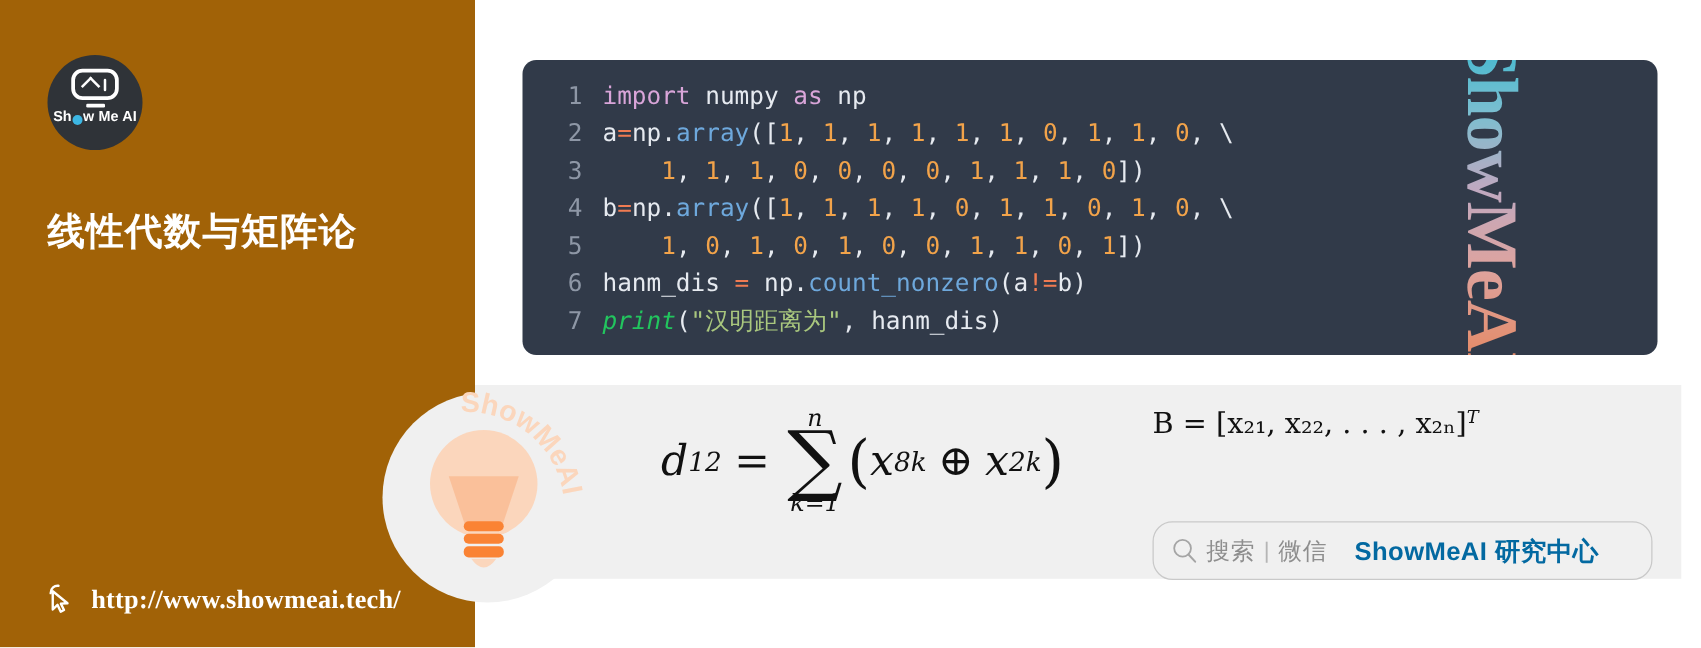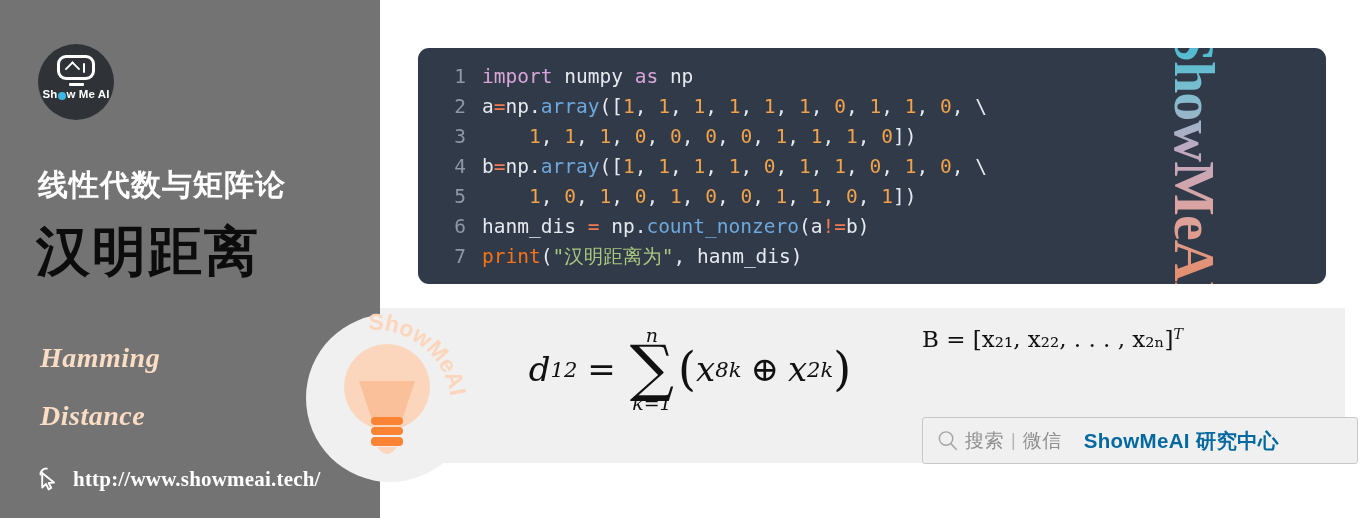--- a/index.html
+++ b/index.html
@@ -17,21 +17,21 @@
     width: 1361px; height: 518px;
     background: #ffffff;
     overflow: hidden;
   }
 
   
   .left-panel {
     position: absolute;
     left: 0; top: 0;
     width: 380px; height: 518px;
-    background: #737373;
+    background: #a16207;
     overflow: hidden;
   }
 
   .logo-badge {
     position: absolute;
     left: 38px; top: 44px;
     width: 76px; height: 76px;
     border-radius: 50%;
     background: #2F3338;
     display: flex;
@@ -167,21 +167,21 @@
     color: #8E97A6;
     margin-right: 16px;
     user-select: none;
   }
   .t-kw   { color: #D9A5D9; }
   .t-plain{ color: #E6EAF0; }
   .t-fn   { color: #6EA8DC; }
   .t-num  { color: #F2A34A; }
   .t-op   { color: #F07B52; }
   .t-str  { color: #A9C77E; }
-  .t-bi   { color: #f97316; }
+  .t-bi   { color: #22c55e; font-style: italic; }
 
   .code-watermark {
     position: absolute;
     right: -4px; top: 50%;
     transform: translateY(-50%) rotate(90deg);
     transform-origin: center center;
     font-family: "Liberation Serif", serif;
     font-size: 58px;
     font-weight: 800;
     letter-spacing: -1px;
@@ -245,23 +245,23 @@
     font-family: "DejaVu Serif", "Liberation Serif", serif;
     font-size: 23px;
     color: #111111;
     line-height: 1.52;
   }
   .fs-line { white-space: nowrap; }
 
   .wechat-badge {
     position: absolute;
     left: 922px; top: 417px;
-    width: 436px; height: 47px;
+    width: 400px; height: 47px;
     border: 1.6px solid #C9C9C9;
-    border-radius: 3px;
+    border-radius: 16px;
     background: #F0F0F0;
     display: flex;
     align-items: center;
     padding: 0 13px;
     box-sizing: border-box;
     gap: 6px;
   }
   .search-glyph { width: 23px; height: 23px; flex: none; }
   .badge-gray {
     color: #8E8E8E;
@@ -293,23 +293,20 @@
       </div>
       <div class="logo-neck"></div>
       <div class="logo-text">
         <span>Sh</span>
         <span class="dot-o"></span>
         <span>w Me AI</span>
       </div>
     </div>
 
     <div class="course-title">线性代数与矩阵论</div>
-    <div class="main-title">汉明距离</div>
-    <div class="sub-en sub-en-1">Hamming</div>
-    <div class="sub-en sub-en-2">Distance</div>
 
     <div class="url-row">
       <svg class="cursor-icon" viewBox="0 0 26 26">
         <path d="M4.5 8.5 C4.5 4.6 7.6 2.2 10.8 2.6" fill="none" stroke="#ffffff" stroke-width="1.9" stroke-linecap="round"></path>
         <path d="M6.2 7.0 L6.2 21.6 L10.0 17.9 L12.6 23.4 L15.2 22.0 L12.7 16.9 L18.0 16.6 Z" fill="none" stroke="#ffffff" stroke-width="1.9" stroke-linejoin="round"></path>
       </svg>
       <span class="url-text">http://www.showmeai.tech/</span>
     </div>
   </div>
 

